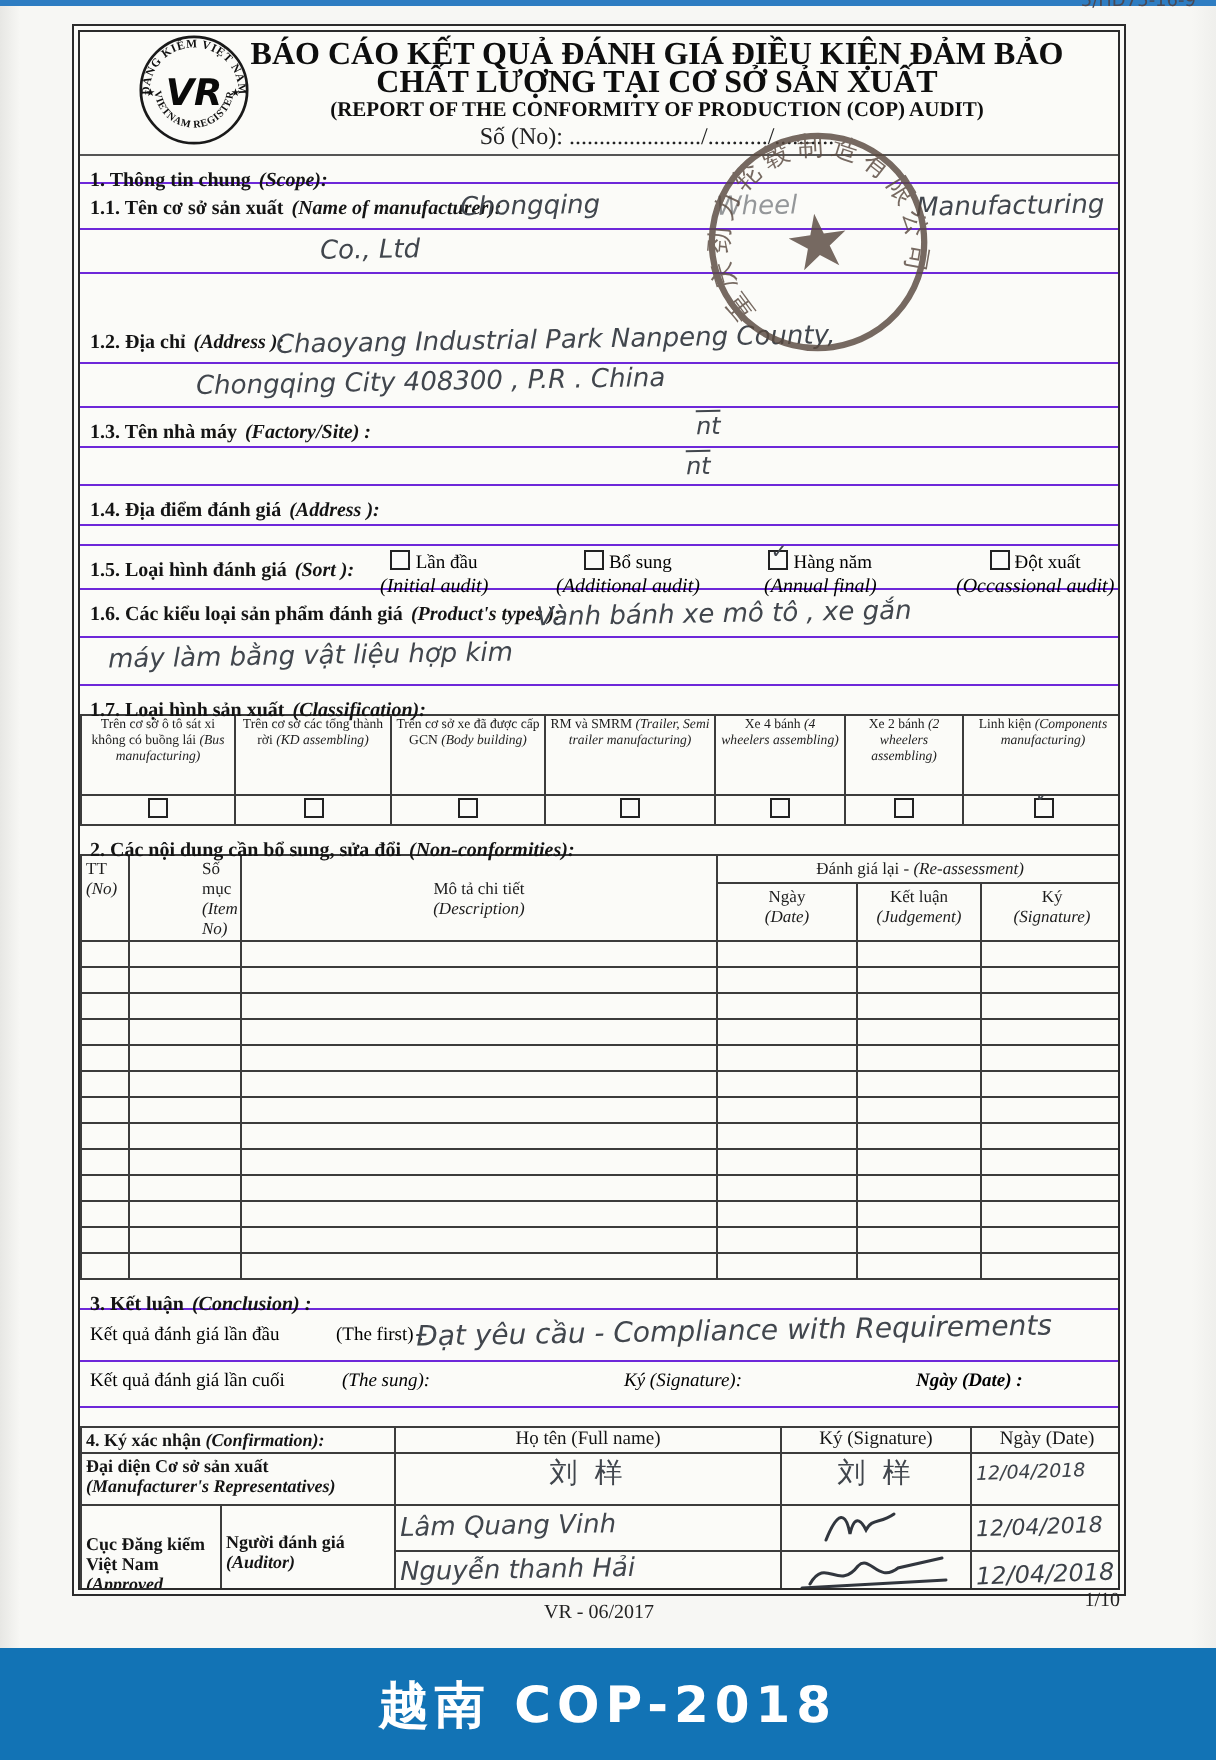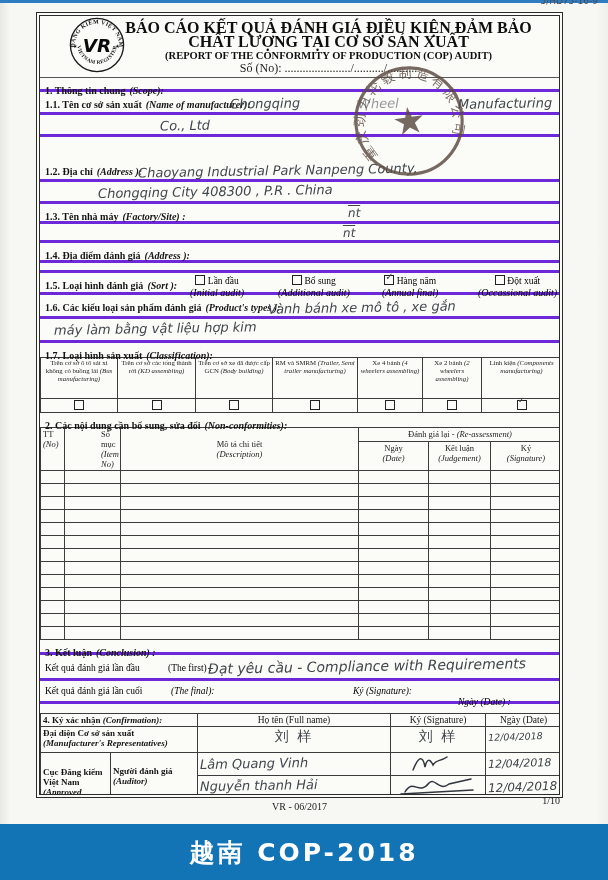--- a/index.html
+++ b/index.html
@@ -2,21 +2,21 @@
 <html><head>
 <meta charset="utf-8">
 <style>
   html,body{margin:0;padding:0;}
   body{width:608px;height:880px;background:#f1f1ee;font-family:"Liberation Serif",serif;position:relative;overflow:hidden;}
   .screen{position:absolute;inset:0;background:linear-gradient(90deg,#e7e7e4 0,#f7f7f4 10px,#f7f7f4 596px,#efefec 608px);}
   .top-strip{position:absolute;top:0;left:0;width:608px;height:3px;background:#2e7dc2;}
   .corner-code{position:absolute;top:-4px;right:10px;font-size:9px;color:#4a4a55;font-family:"DejaVu Sans",sans-serif;}
   .form-outer{position:absolute;left:36px;top:12px;width:527px;height:786px;border:1.5px solid #2b2b2b;padding:2px;box-sizing:border-box;background:#fbfbf8;}
   .form-inner{border:1px solid #2b2b2b;width:100%;height:100%;box-sizing:border-box;overflow:hidden;}
-  .row{position:relative;border-bottom:3px solid #6d28d9;box-sizing:border-box;padding:2px 4px 0 5px;}
+  .row{position:relative;border-bottom:1px solid #6d28d9;box-sizing:border-box;padding:2px 4px 0 5px;}
   .norule{border-bottom:none;}
   .lblvi{font-weight:bold;font-size:10px;color:#141414;}
   .lblen{font-weight:bold;font-style:italic;font-size:10px;color:#141414;}
   .hw{position:absolute;font-family:"DejaVu Sans",sans-serif;font-style:italic;color:#41464d;font-size:13px;white-space:nowrap;transform:rotate(-1deg);}
   .hw.cjk{font-style:normal;font-size:14px;letter-spacing:2px;}
   .nt{text-decoration:overline;font-size:12px;}
   
   .hdr{height:62px;border-bottom:1px solid #555;position:relative;box-sizing:border-box;padding-top:5px;}
   .vr-logo{position:absolute;left:28px;top:0px;}
   .titles{text-align:center;padding-left:58px;}
@@ -335,23 +335,23 @@
         <span class="lblvi">3. Kết luận</span>
         <span class="lblen">(Conclusion) :</span>
       </div>
       <div class="row" style="height:26px;">
         <span class="s3lab" style="position:absolute;top:8px;">Kết quả đánh giá lần đầu</span>
         <span class="s3lab" style="position:absolute;top:8px;left:128px;">(The first) :</span>
         <span class="hw" style="left:168px;top:3px;font-size:14px;">Đạt  yêu  cầu   -   Compliance   with   Requirements</span>
       </div>
       <div class="row" style="height:23px;">
         <span class="s3lab" style="position:absolute;top:5px;">Kết quả đánh giá lần cuối</span>
-        <span class="s3lab" style="position:absolute;top:5px;left:131px;font-style:italic;">(The final):</span>
-        <span class="s3lab" style="position:absolute;top:5px;left:272px;font-style:italic;margin-left:41px;">Ký (Signature):</span>
-        <span class="s3lab" style="position:absolute;top:16px;left:418px;font-style:italic;">Ngày (Date) :</span>
+        <span class="s3lab" style="position:absolute;top:5px;left:131px;font-style:italic;">(The sung):</span>
+        <span class="s3lab" style="position:absolute;top:5px;left:272px;font-style:italic;">Ký (Signature):</span>
+        <span class="s3lab" style="position:absolute;top:5px;left:418px;font-style:italic;font-weight:bold;">Ngày (Date) :</span>
       </div>
       <div class="row norule" style="height:9px;"></div>
 
       <table class="t4">
         <colgroup>
             <col style="width:70px">
             <col style="width:87px">
             <col style="width:193px">
             <col style="width:95px">
             <col style="width:76px">

